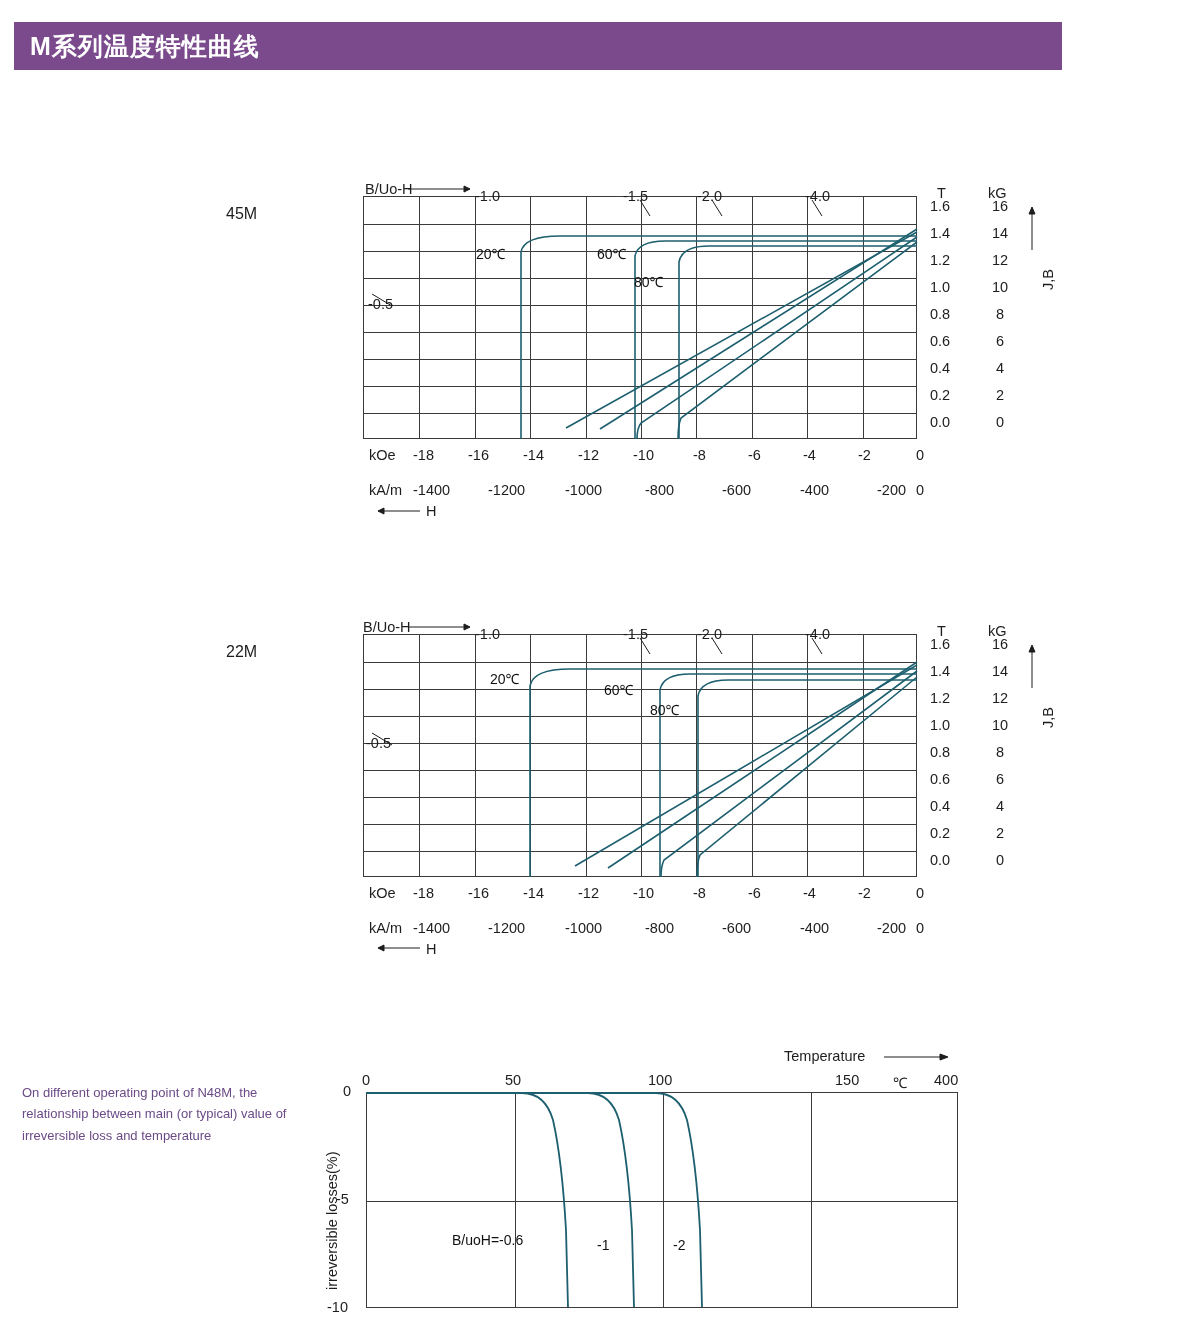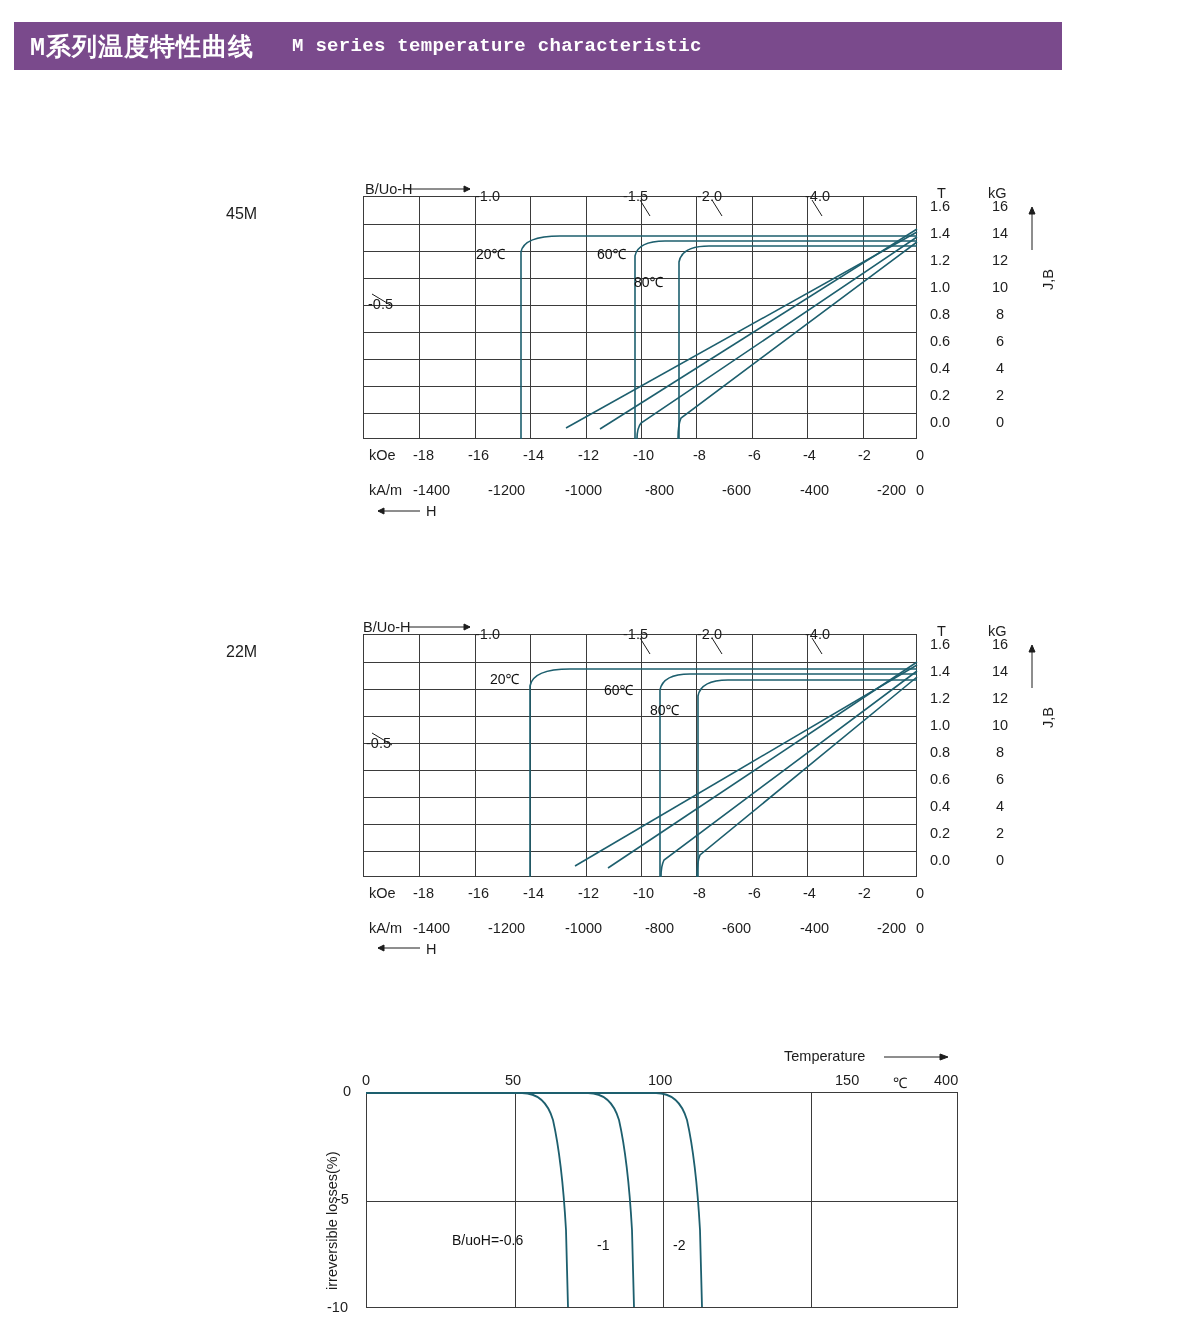--- a/index.html
+++ b/index.html
@@ -5,21 +5,21 @@
   html,body{margin:0;padding:0;}
   body{
     width:1200px;height:1336px;background:#ffffff;
     font-family:"Liberation Sans",sans-serif;
     color:#2b2b2b;position:relative;overflow:hidden;
   }
   
   .header{
     position:absolute;left:14px;top:22px;width:1048px;height:48px;
     background:#7a4a8c;
-    display:flex;align-items:center;font-family:Liberation Mono, monospace;
+    display:flex;align-items:center;
   }
   .header .cn{
     color:#ffffff;font-size:25px;font-weight:700;letter-spacing:1px;
     margin-left:16px;
   }
   .header .en{
     color:#ffffff;font-size:19px;font-weight:700;margin-left:38px;
     letter-spacing:.3px;
   }
   
@@ -42,21 +42,20 @@
     font-size:13.5px;line-height:1.55;
   }
   .note .cn{font-size:14.5px;font-weight:700;line-height:1.6;margin-bottom:14px;display:block;}
   .note .en{display:block;font-size:13px;line-height:1.65;}
 </style>
 </head>
 <body>
 
 <div class="header">
   <span class="cn">M系列温度特性曲线</span>
-  <span class="en">M  series temperature characteristic</span>
 </div>
 
 <div class="chart">
 
   <div class="side-name" style="left:226px;top:205px;">45M</div>
 
   <div class="grid" style="left:363px;top:196px;width:554px;height:243px;">
     <div class="gl vline" style="left:55.4px;"></div>
     <div class="gl vline" style="left:110.8px;"></div>
     <div class="gl vline" style="left:166.2px;"></div>
@@ -331,13 +330,14 @@
   <div class="lbl" style="left:327px;top:1299px;">-10</div>
 
   <div class="lbl rot" style="left:324px;top:1290px;">irreversible  losses(%)</div>
 
   <div class="series-label" style="left:452px;top:1232px;">B/uoH=-0.6</div>
   <div class="series-label" style="left:597px;top:1237px;">-1</div>
   <div class="series-label" style="left:673px;top:1237px;">-2</div>
 </div>
 
 <div class="note">
+  <span class="en">On different operating point of N48M, the relationship between main (or typical) value of irreversible loss and temperature</span>
 </div>
 
 </body></html>

